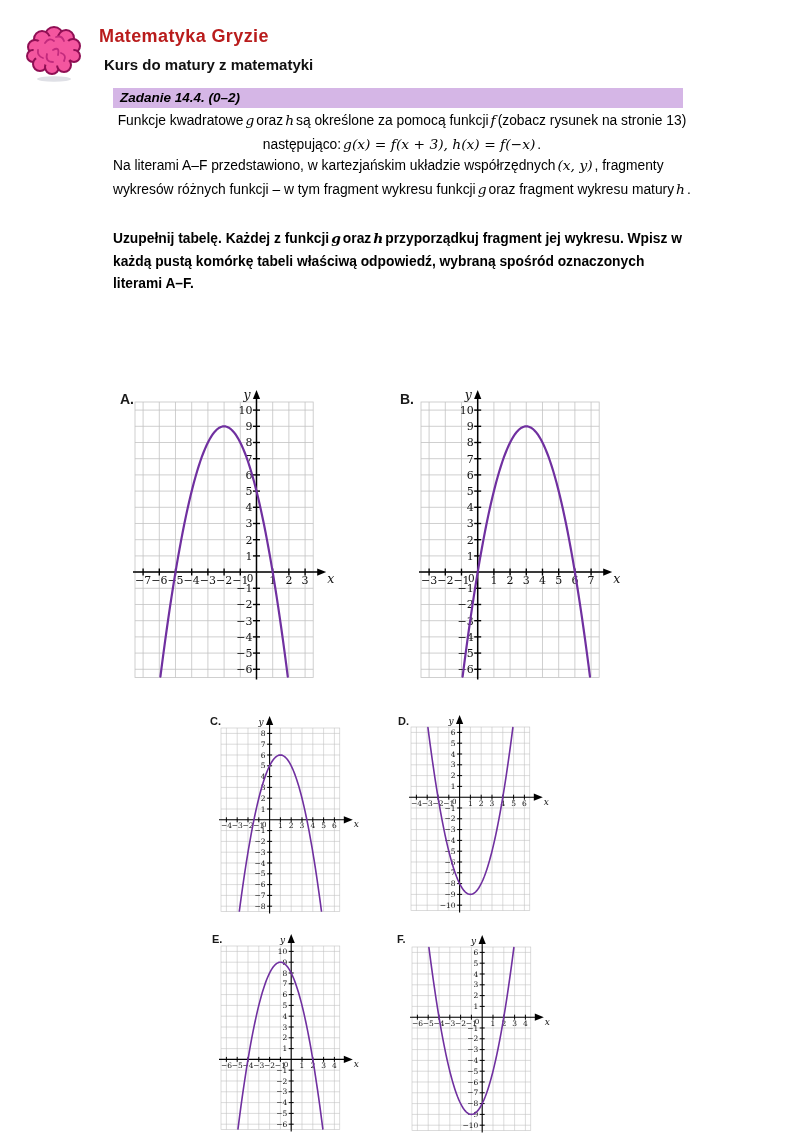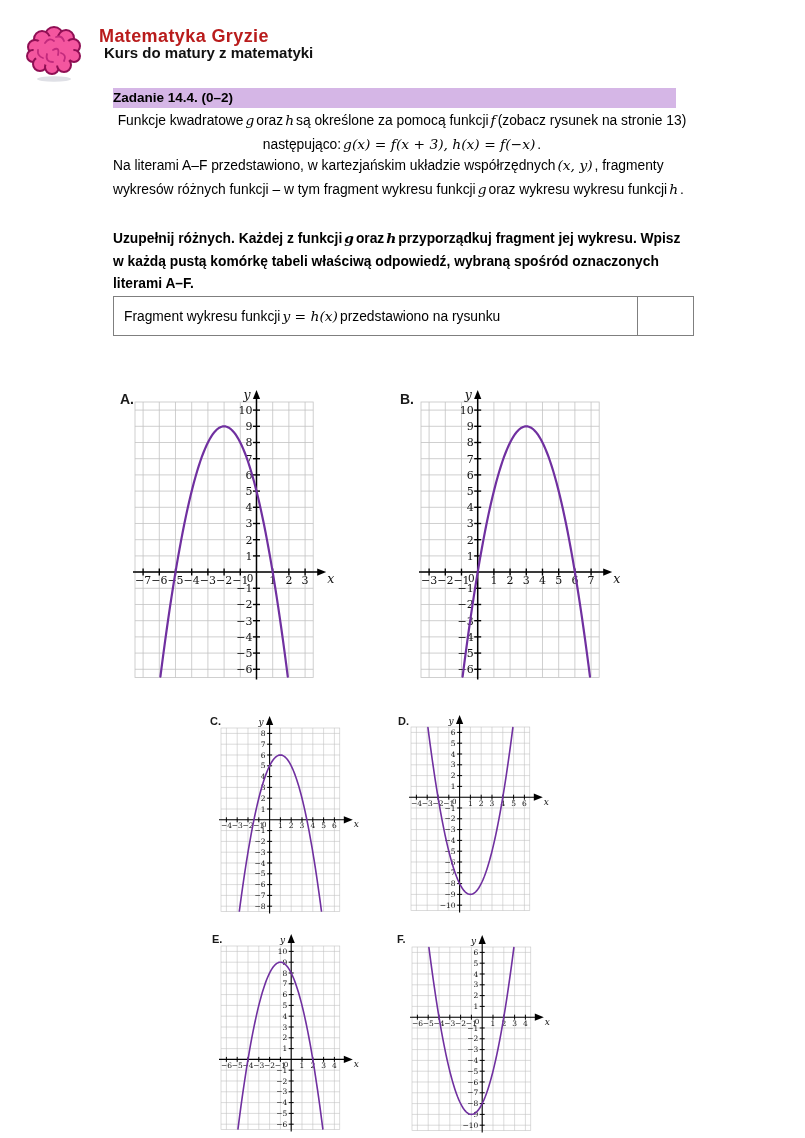--- a/index.html
+++ b/index.html
@@ -1,25 +1,25 @@
 <!DOCTYPE html>
 <html><head>
 <meta charset="utf-8">
 <style>
   html,body{margin:0;padding:0;background:#ffffff;}
   body{width:805px;height:1138px;position:relative;overflow:hidden;
        font-family:"Liberation Sans",sans-serif;color:#000;}
   .abs{position:absolute;}
   
   .brand{left:99px;top:26px;font-size:18px;font-weight:bold;color:#b91c1c;letter-spacing:.4px;}
-  .subtitle{left:104px;top:44px;font-size:15px;font-weight:bold;color:#111;}
+  .subtitle{left:104px;top:56px;font-size:15px;font-weight:bold;color:#111;}
   .logo{left:23px;top:20px;width:62px;height:64px;}
   
   .taskbar{left:113px;top:88px;width:563px;height:20px;background:#d5b6e6;
-           font-size:13.5px;font-weight:bold;line-height:20px;}
+           font-size:13.5px;font-weight:bold;line-height:20px;padding-left:7px;font-style:italic;}
   .para{left:113px;width:578px;font-size:13.8px;line-height:22.6px;margin:0;}
   .p-intro{top:109px;text-align:center;}
   .p-desc{top:154px;}
   .p-instr{top:227px;font-weight:bold;}
   .math{font-family:"DejaVu Serif","Liberation Serif",serif;font-style:italic;margin:0 2px;}
   
   .anstable{left:113px;top:296px;border-collapse:collapse;}
   .anstable td{border:1.5px solid #7f7f7f;height:36px;font-size:13.8px;}
   .anstable td.q{width:512px;padding-left:10px;}
   .anstable td.ans{width:53px;}
@@ -62,29 +62,25 @@
         <path d="M30 30 q7 -4 5 5"></path>
       <path d="M38 33 q6 2 3 8"></path>
         <path d="M24 34 q-2 8 6 8"></path>
     </g>
   </svg>
   <div class="abs brand">Matematyka Gryzie</div>
   <div class="abs subtitle">Kurs do matury z matematyki</div>
 
   <div class="abs taskbar">Zadanie 14.4. (0–2)</div>
   <p class="abs para p-intro"><span>Funkcje kwadratowe</span><span class="math">g</span><span>oraz</span><span class="math">h</span><span>są określone za pomocą funkcji</span><span class="math">f</span><span>(zobacz rysunek na stronie 13) następująco:</span><span class="math">g(x) = f(x + 3),  h(x) = f(−x)</span><span>.</span></p>
-  <p class="abs para p-desc"><span>Na literami A–F przedstawiono, w kartezjańskim układzie współrzędnych</span><span class="math">(x, y)</span><span>, fragmenty wykresów różnych funkcji – w tym fragment wykresu funkcji</span><span class="math">g</span><span>oraz wykresu wykresu funkcji</span><span class="math">h</span><span>.</span></p>
-  <p class="abs para p-instr"><span>Uzupełnij różnych. Każdej z funkcji</span><span class="math">g</span><span>oraz</span><span class="math">h</span><span>przyporządkuj fragment jej wykresu. Wpisz w każdą pustą komórkę tabeli właściwą odpowiedź, wybraną spośród oznaczonych literami A–F.</span></p>
+  <p class="abs para p-desc"><span>Na literami A–F przedstawiono, w kartezjańskim układzie współrzędnych</span><span class="math">(x, y)</span><span>, fragmenty wykresów różnych funkcji – w tym fragment wykresu funkcji</span><span class="math">g</span><span>oraz fragment wykresu matury</span><span class="math">h</span><span>.</span></p>
+  <p class="abs para p-instr"><span>Uzupełnij tabelę. Każdej z funkcji</span><span class="math">g</span><span>oraz</span><span class="math">h</span><span>przyporządkuj fragment jej wykresu. Wpisz w każdą pustą komórkę tabeli właściwą odpowiedź, wybraną spośród oznaczonych literami A–F.</span></p>
 
   <table class="abs anstable">
     <tbody>
-    <tr>
-      <td class="q"><span>Fragment wykresu funkcji</span><span class="math">y = h(x)</span><span>przedstawiono na rysunku</span></td>
-      <td class="ans"></td>
-    </tr>
   </tbody>
     </table>
 
   <div class="abs glabel gl-big lA">A.</div>
   <div class="abs glabel gl-big lB">B.</div>
   <div class="abs glabel gl-small lC">C.</div>
   <div class="abs glabel gl-small lD">D.</div>
   <div class="abs glabel gl-small lE">E.</div>
   <div class="abs glabel gl-small lF">F.</div>
 

